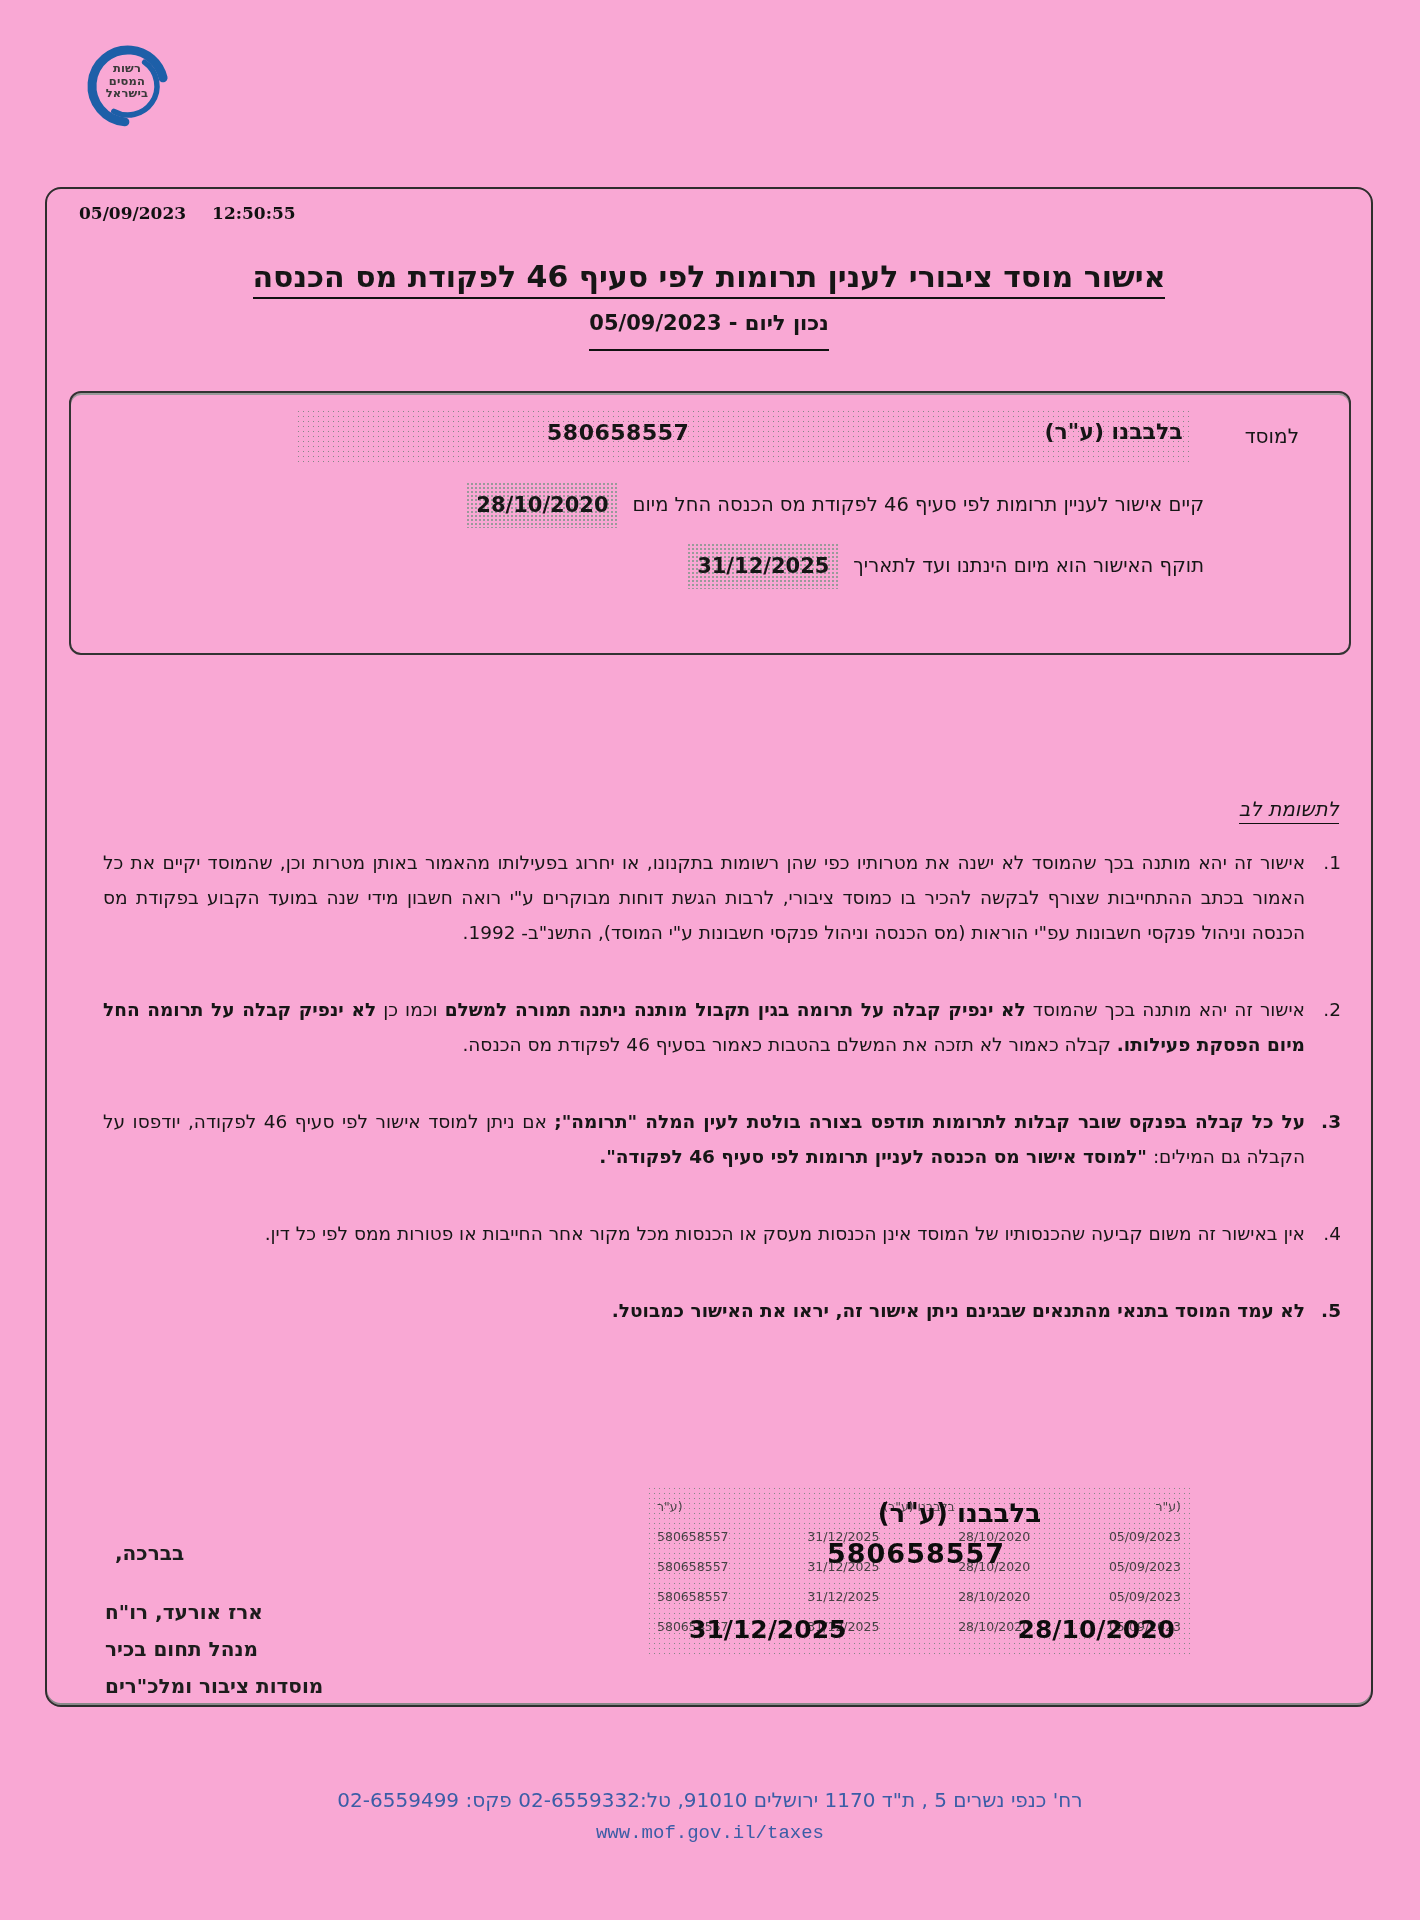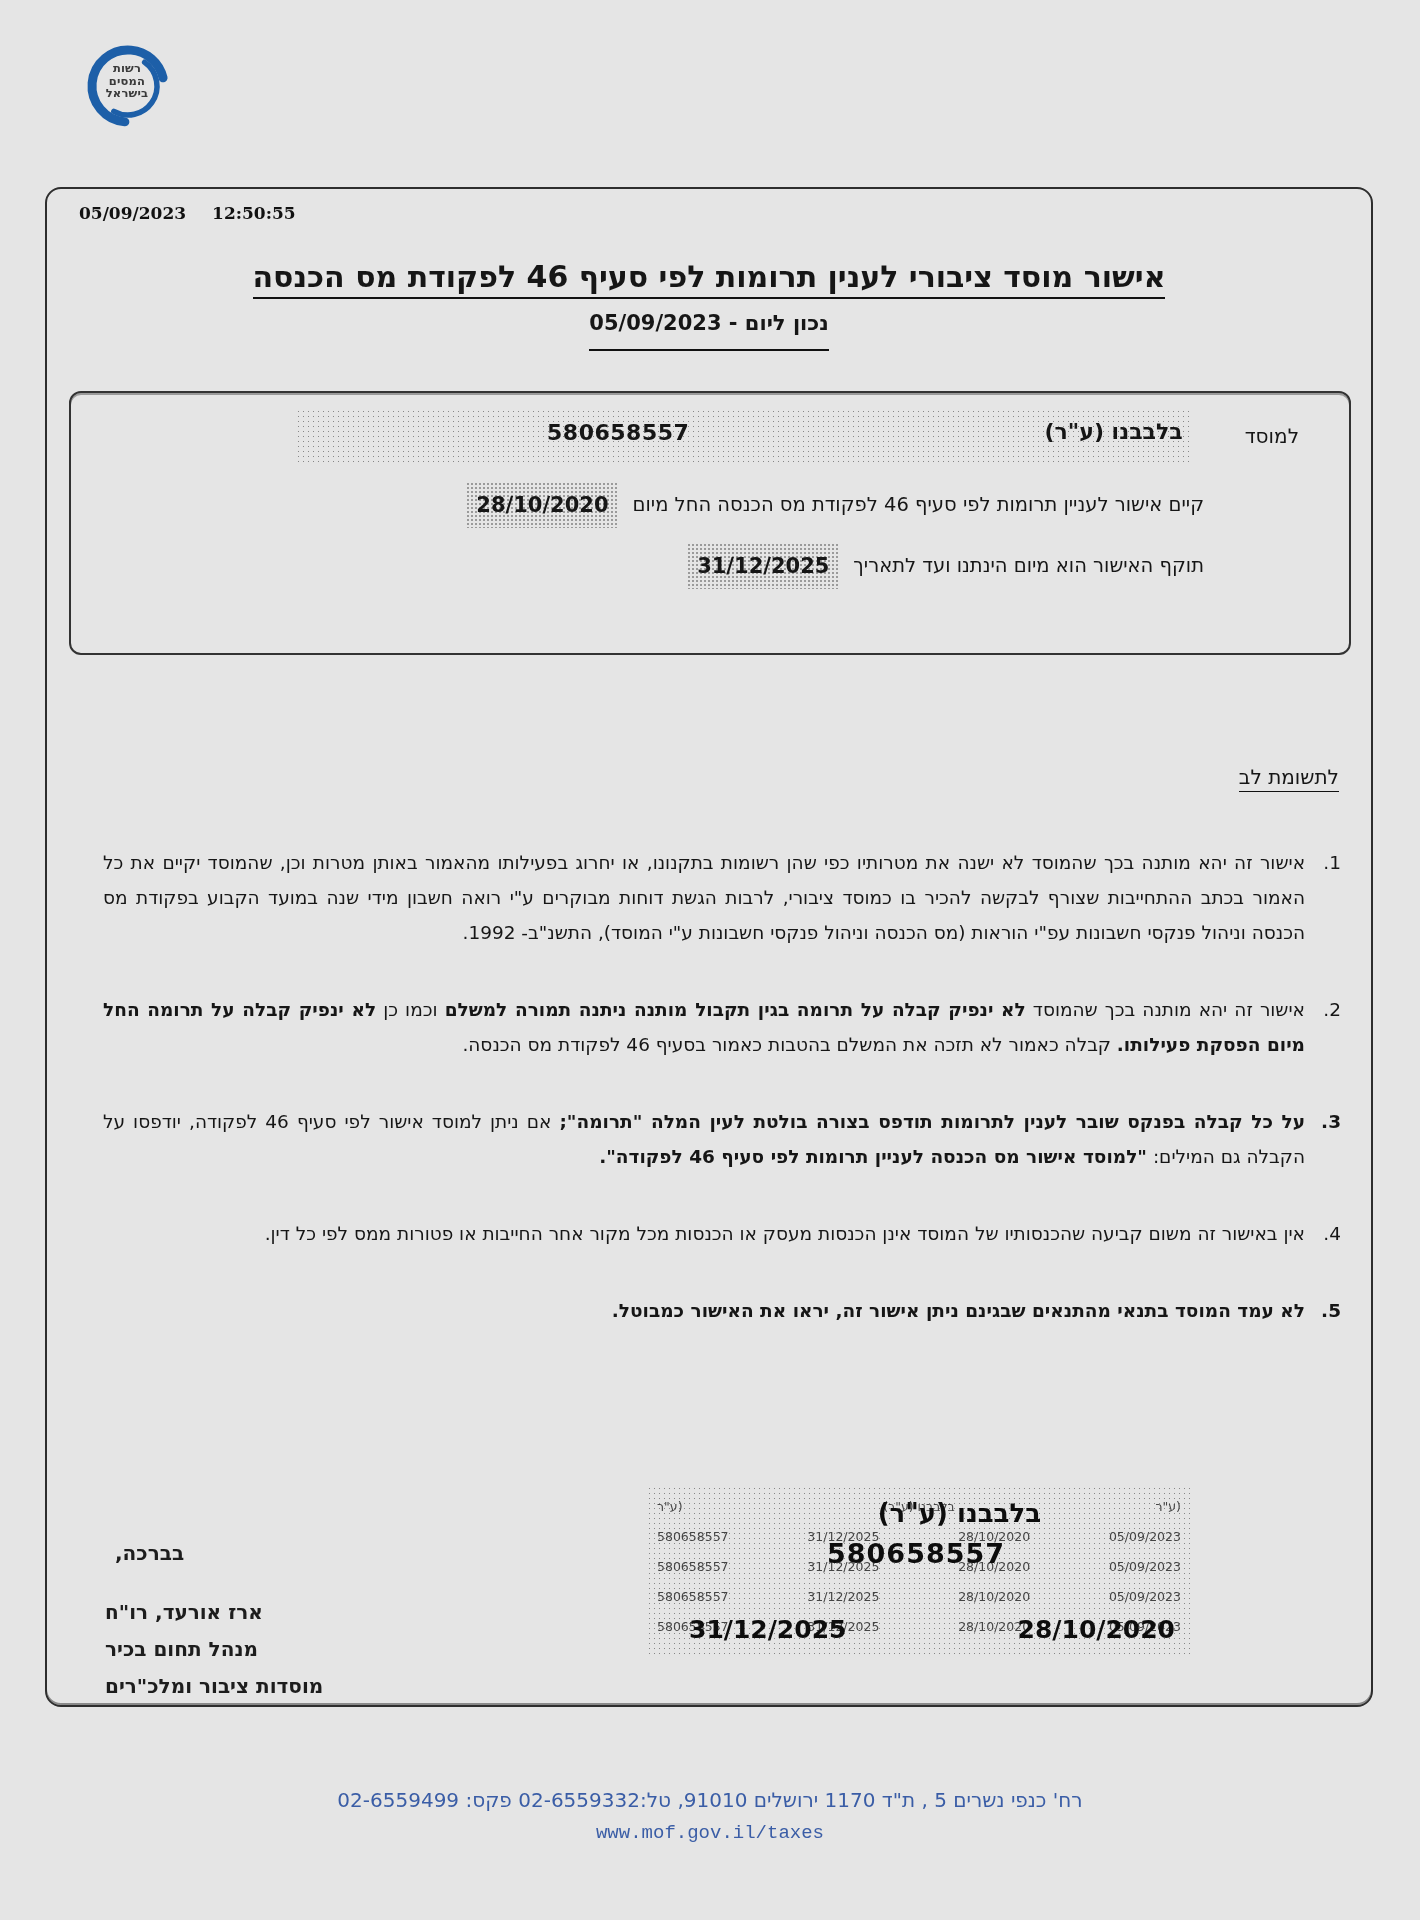--- a/index.html
+++ b/index.html
@@ -1,16 +1,16 @@
 <!DOCTYPE html>
 <html lang="he"><head>
 <meta charset="utf-8">
 <style>
   html,body{margin:0;padding:0;background:#ffffff;}
-  .page{position:relative;width:1420px;height:1920px;background:#e5e5e5;overflow:hidden;
+  .page{position:relative;width:1420px;height:1920px;background:#f9a8d4;overflow:hidden;
         font-family:"DejaVu Sans",sans-serif;color:#161616;}
 
   
   .logo{position:absolute;left:84px;top:36px;width:92px;height:100px;}
   .logo svg{position:absolute;left:0;top:0;}
   .logo-text{position:absolute;left:0;top:26px;width:86px;text-align:center;
              font-size:11.5px;line-height:12.5px;color:#3a3a3a;font-weight:bold;letter-spacing:.2px;}
 
   
   .outer-box{position:absolute;left:45px;top:187px;width:1328px;height:1520px;
@@ -40,21 +40,21 @@
   .inst-label{font-size:20px;margin-left:52px;white-space:nowrap;}
   .strip{position:relative;flex:1;height:54px;margin-left:175px;}
   .inst-name{position:absolute;right:10px;top:10px;font-size:22px;font-weight:bold;white-space:nowrap;}
   .inst-num{position:absolute;left:28%;top:11px;font-size:22px;font-weight:bold;letter-spacing:.5px;}
   .cert-row{font-size:19.5px;margin-top:15px;line-height:30px;}
   .indent{padding-right:95px;}
   .datebox{display:inline-block;min-width:116px;padding:8px 10px;margin:0 14px 0 0;
            font-size:21px;font-weight:bold;text-align:center;vertical-align:middle;}
 
   
-  .notes-heading{position:absolute;top:576px;right:32px;}
+  .notes-heading{position:absolute;top:608px;right:32px;font-style:italic;}
   .notes-heading span{display:inline-block;font-size:20px;
                       border-bottom:1.5px solid #111;padding-bottom:2px;}
   .notes{position:absolute;top:656px;right:30px;left:56px;direction:rtl;}
   .note{display:flex;margin-bottom:42px;font-size:18.5px;line-height:35px;}
   .note .num{width:36px;flex:0 0 36px;}
   .note .ntext{flex:1;text-align:justify;}
   .bold{font-weight:bold;}
 
   
   .stamp{position:absolute;left:600px;top:1297px;width:544px;height:172px;
@@ -132,21 +132,21 @@
       <div class="note">
         <span class="num">1.</span>
         <div class="ntext">אישור זה יהא מותנה בכך שהמוסד לא ישנה את מטרותיו כפי שהן רשומות בתקנונו, או יחרוג בפעילותו מהאמור באותן מטרות וכן, שהמוסד יקיים את כל האמור בכתב ההתחייבות שצורף לבקשה להכיר בו כמוסד ציבורי, לרבות הגשת דוחות מבוקרים ע"י רואה חשבון מידי שנה במועד הקבוע בפקודת מס הכנסה וניהול פנקסי חשבונות עפ"י הוראות (מס הכנסה וניהול פנקסי חשבונות ע"י המוסד), התשנ"ב- 1992.</div>
       </div>
       <div class="note">
         <span class="num">2.</span>
         <div class="ntext"><span>אישור זה יהא מותנה בכך שהמוסד </span><span class="bold">לא ינפיק קבלה על תרומה בגין תקבול מותנה ניתנה תמורה למשלם</span><span> וכמו כן </span><span class="bold">לא ינפיק קבלה על תרומה החל מיום הפסקת פעילותו.</span><span> קבלה כאמור לא תזכה את המשלם בהטבות כאמור בסעיף 46 לפקודת מס הכנסה.</span></div>
       </div>
       <div class="note">
         <span class="num bold">3.</span>
-        <div class="ntext"><span class="bold">על כל קבלה בפנקס שובר לענין לתרומות תודפס בצורה בולטת לעין המלה "תרומה";</span><span> אם ניתן למוסד אישור לפי סעיף 46 לפקודה, יודפסו על הקבלה גם המילים: </span><span class="bold">"למוסד אישור מס הכנסה לעניין תרומות לפי סעיף 46 לפקודה".</span></div>
+        <div class="ntext"><span class="bold">על כל קבלה בפנקס שובר קבלות לתרומות תודפס בצורה בולטת לעין המלה "תרומה";</span><span> אם ניתן למוסד אישור לפי סעיף 46 לפקודה, יודפסו על הקבלה גם המילים: </span><span class="bold">"למוסד אישור מס הכנסה לעניין תרומות לפי סעיף 46 לפקודה".</span></div>
       </div>
       <div class="note">
         <span class="num">4.</span>
         <div class="ntext">אין באישור זה משום קביעה שהכנסותיו של המוסד אינן הכנסות מעסק או הכנסות מכל מקור אחר החייבות או פטורות ממס לפי כל דין.</div>
       </div>
       <div class="note bold">
         <span class="num">5.</span>
         <div class="ntext">לא עמד המוסד בתנאי מהתנאים שבגינם ניתן אישור זה, יראו את האישור כמבוטל.</div>
       </div>
     </div>

